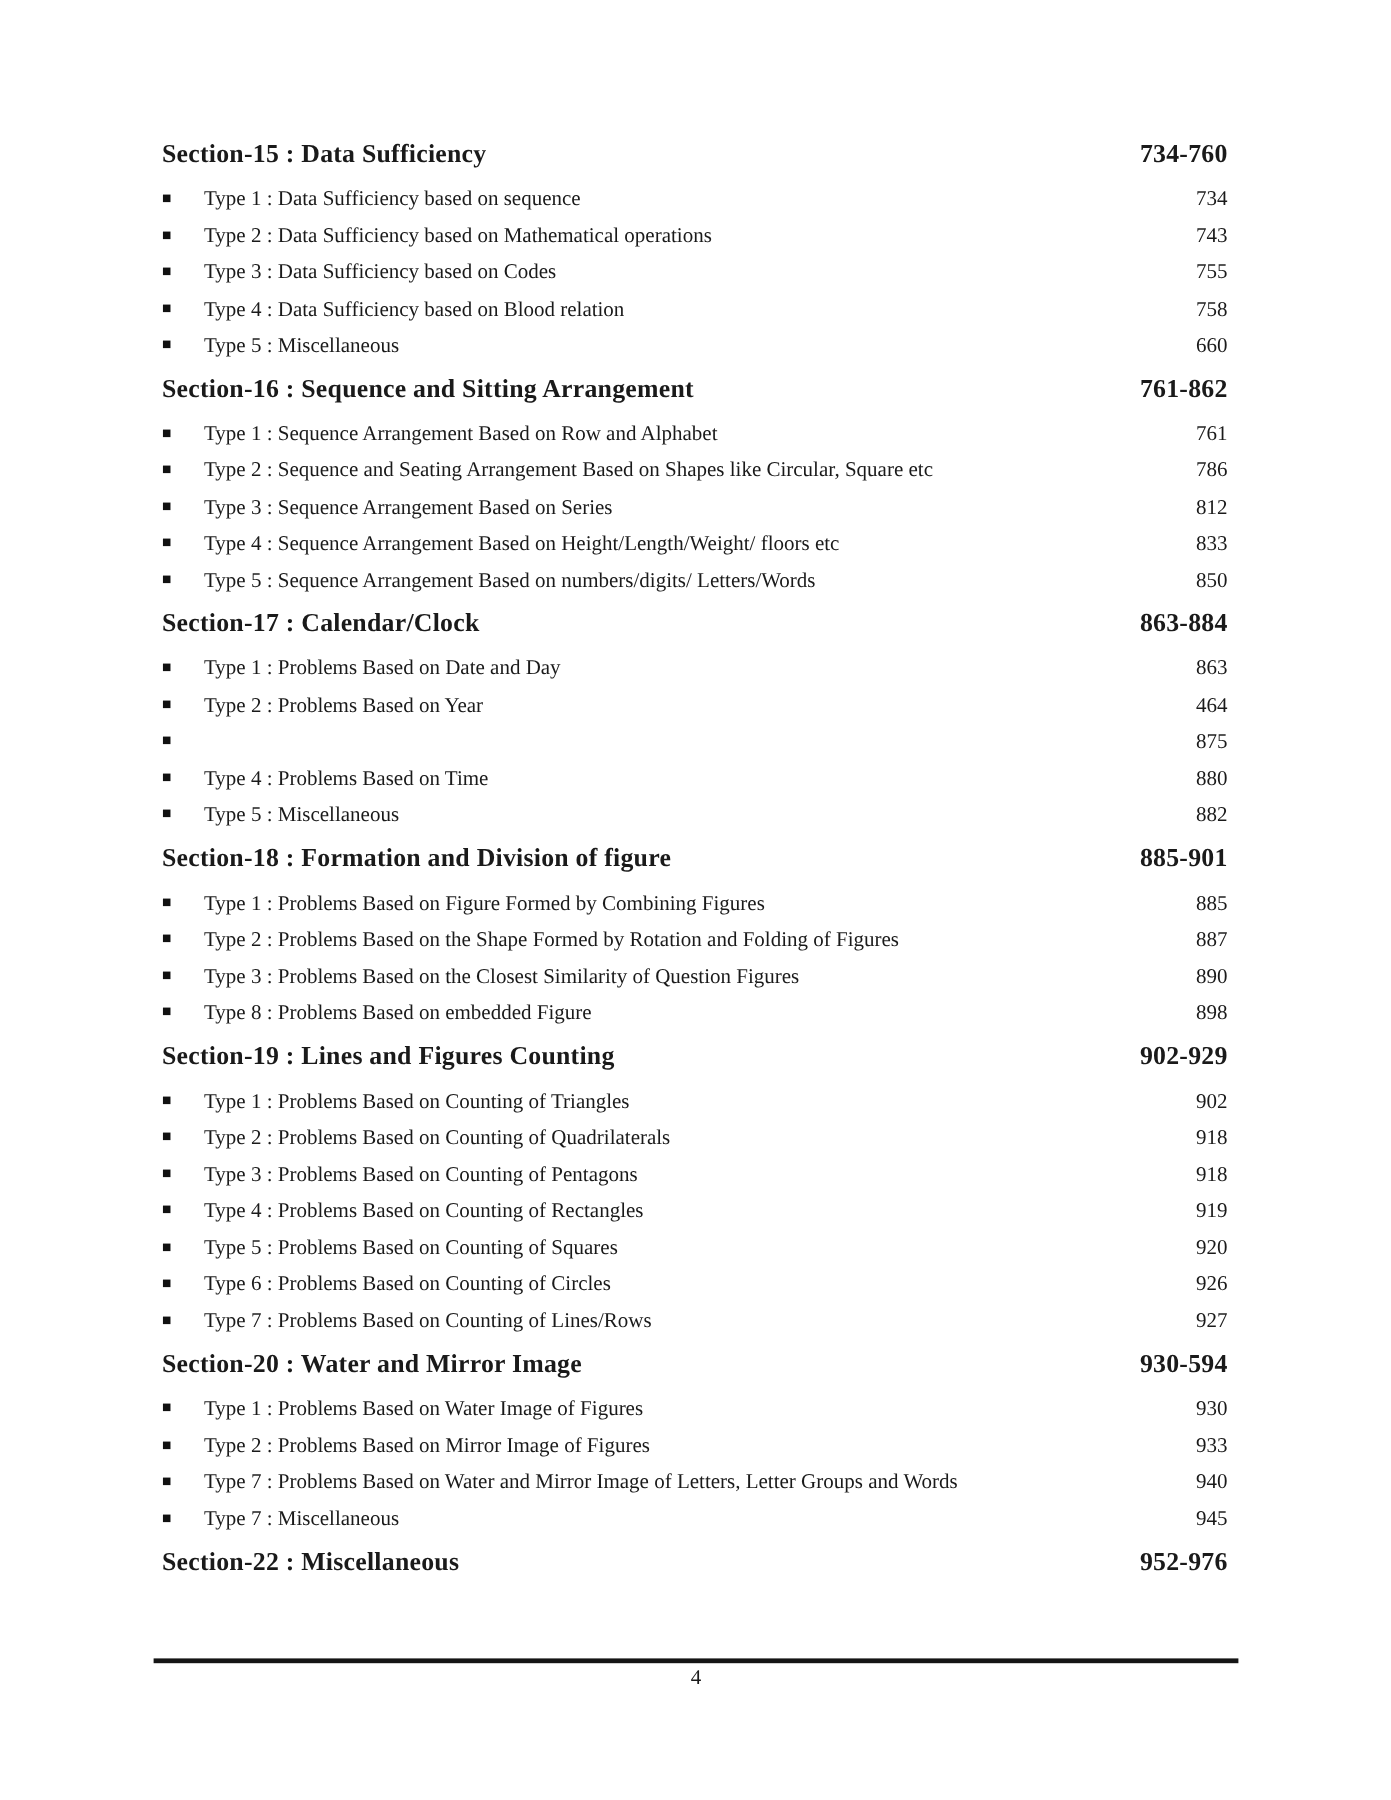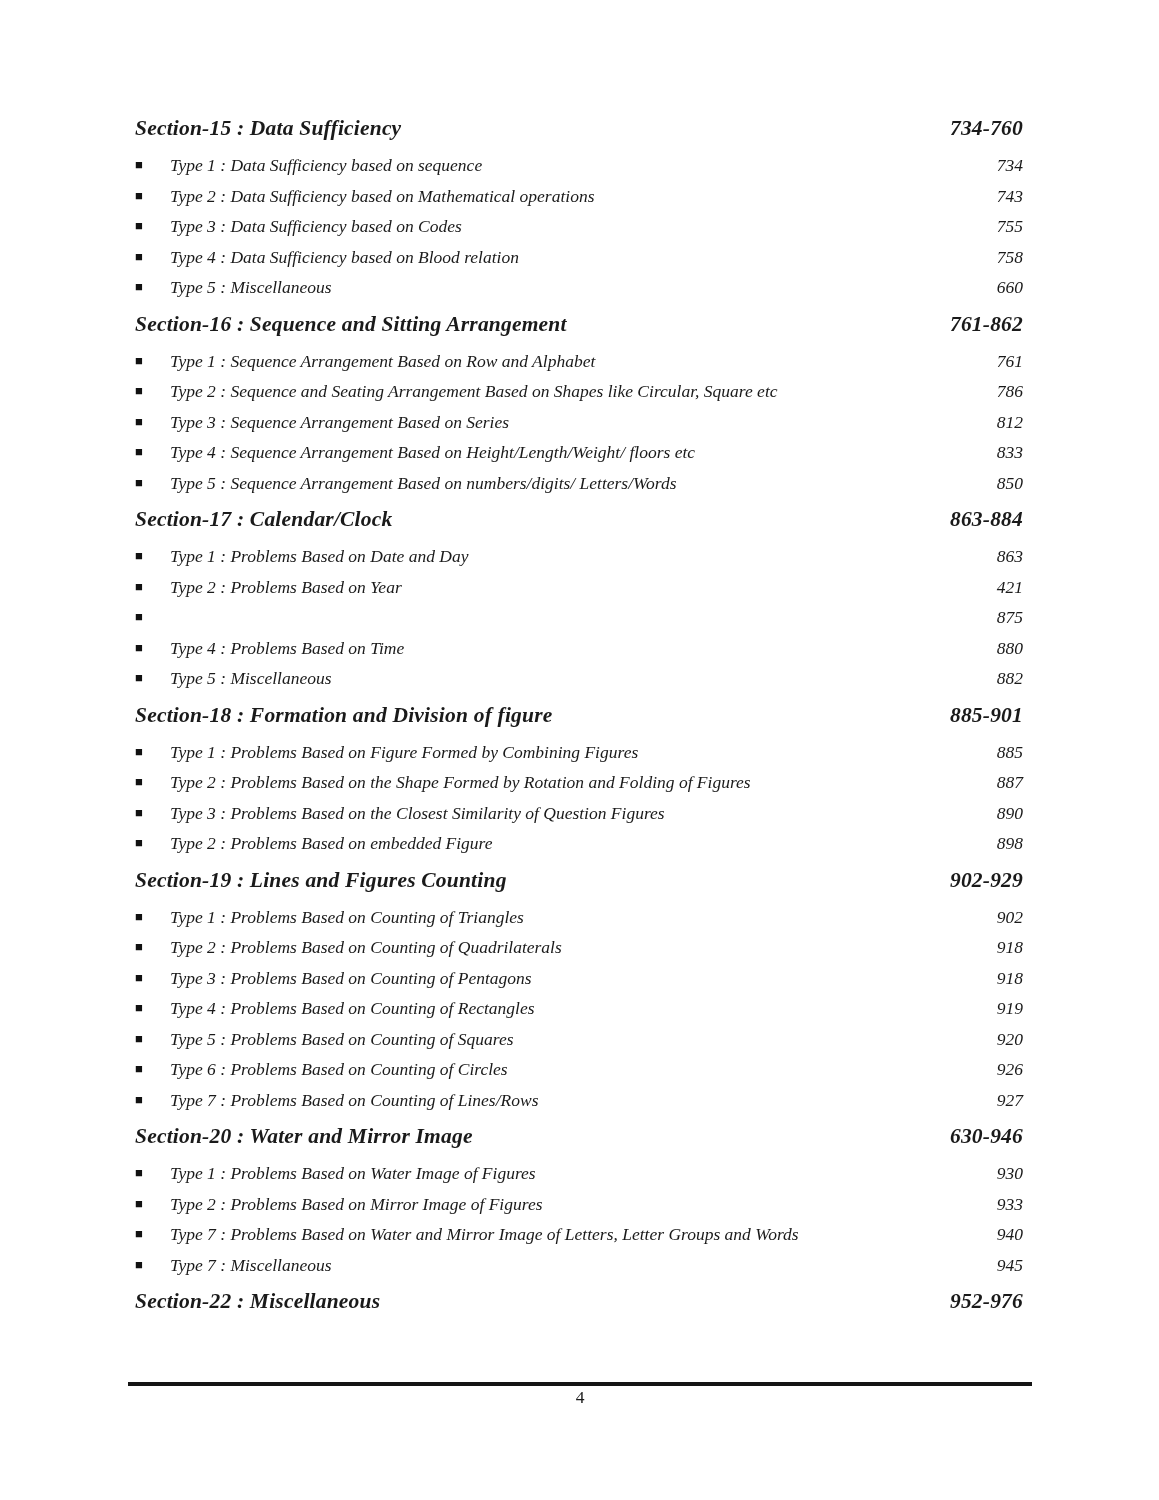--- a/index.html
+++ b/index.html
@@ -23,21 +23,20 @@
   .toc {
     position: absolute;
     left: 135px;
     top: 107px;
     width: 888px;
   }
   .row {
     display: flex;
     align-items: flex-end;
     white-space: nowrap;
-    font-style: italic;
   }
   .heading-row {
     height: 43px;
     line-height: 43px;
     font-size: 21.5px;
     font-weight: bold;
     letter-spacing: 0.2px;
   }
   .type-row {
     height: 30.5px;
@@ -180,21 +179,21 @@
         <div class="row type-row">
           <span class="bullet">■</span>
           <span class="label">Type 1 : Problems Based on Date and Day</span>
           <span class="leader"></span>
           <span class="pagecol">863</span>
         </div>
         <div class="row type-row">
           <span class="bullet">■</span>
           <span class="label">Type 2 : Problems Based on Year</span>
           <span class="leader"></span>
-          <span class="pagecol">421</span>
+          <span class="pagecol">464</span>
         </div>
         <div class="row type-row">
           <span class="bullet">■</span>
           <span class="leader"></span>
           <span class="pagecol">875</span>
         </div>
         <div class="row type-row">
           <span class="bullet">■</span>
           <span class="label">Type 4 : Problems Based on Time</span>
           <span class="leader"></span>
@@ -226,21 +225,21 @@
           <span class="pagecol">887</span>
         </div>
         <div class="row type-row">
           <span class="bullet">■</span>
           <span class="label">Type 3 : Problems Based on the Closest Similarity of Question Figures</span>
           <span class="leader"></span>
           <span class="pagecol">890</span>
         </div>
         <div class="row type-row">
           <span class="bullet">■</span>
-          <span class="label">Type 2 : Problems Based on embedded Figure</span>
+          <span class="label">Type 8 : Problems Based on embedded Figure</span>
           <span class="leader"></span>
           <span class="pagecol">898</span>
         </div>
       </section>
       <section>
         <div class="row heading-row">
           <span class="label">Section-19 : Lines and Figures Counting</span>
           <span class="leader leader-bold"></span>
           <span class="pagecol">902-929</span>
         </div>
@@ -284,21 +283,21 @@
           <span class="bullet">■</span>
           <span class="label">Type 7 : Problems Based on Counting of Lines/Rows</span>
           <span class="leader"></span>
           <span class="pagecol">927</span>
         </div>
       </section>
       <section>
         <div class="row heading-row">
           <span class="label">Section-20 : Water and Mirror Image</span>
           <span class="leader leader-bold"></span>
-          <span class="pagecol">630-946</span>
+          <span class="pagecol">930-594</span>
         </div>
         <div class="row type-row">
           <span class="bullet">■</span>
           <span class="label">Type 1 : Problems Based on Water Image of Figures</span>
           <span class="leader"></span>
           <span class="pagecol">930</span>
         </div>
         <div class="row type-row">
           <span class="bullet">■</span>
           <span class="label">Type 2 : Problems Based on Mirror Image of Figures</span>

